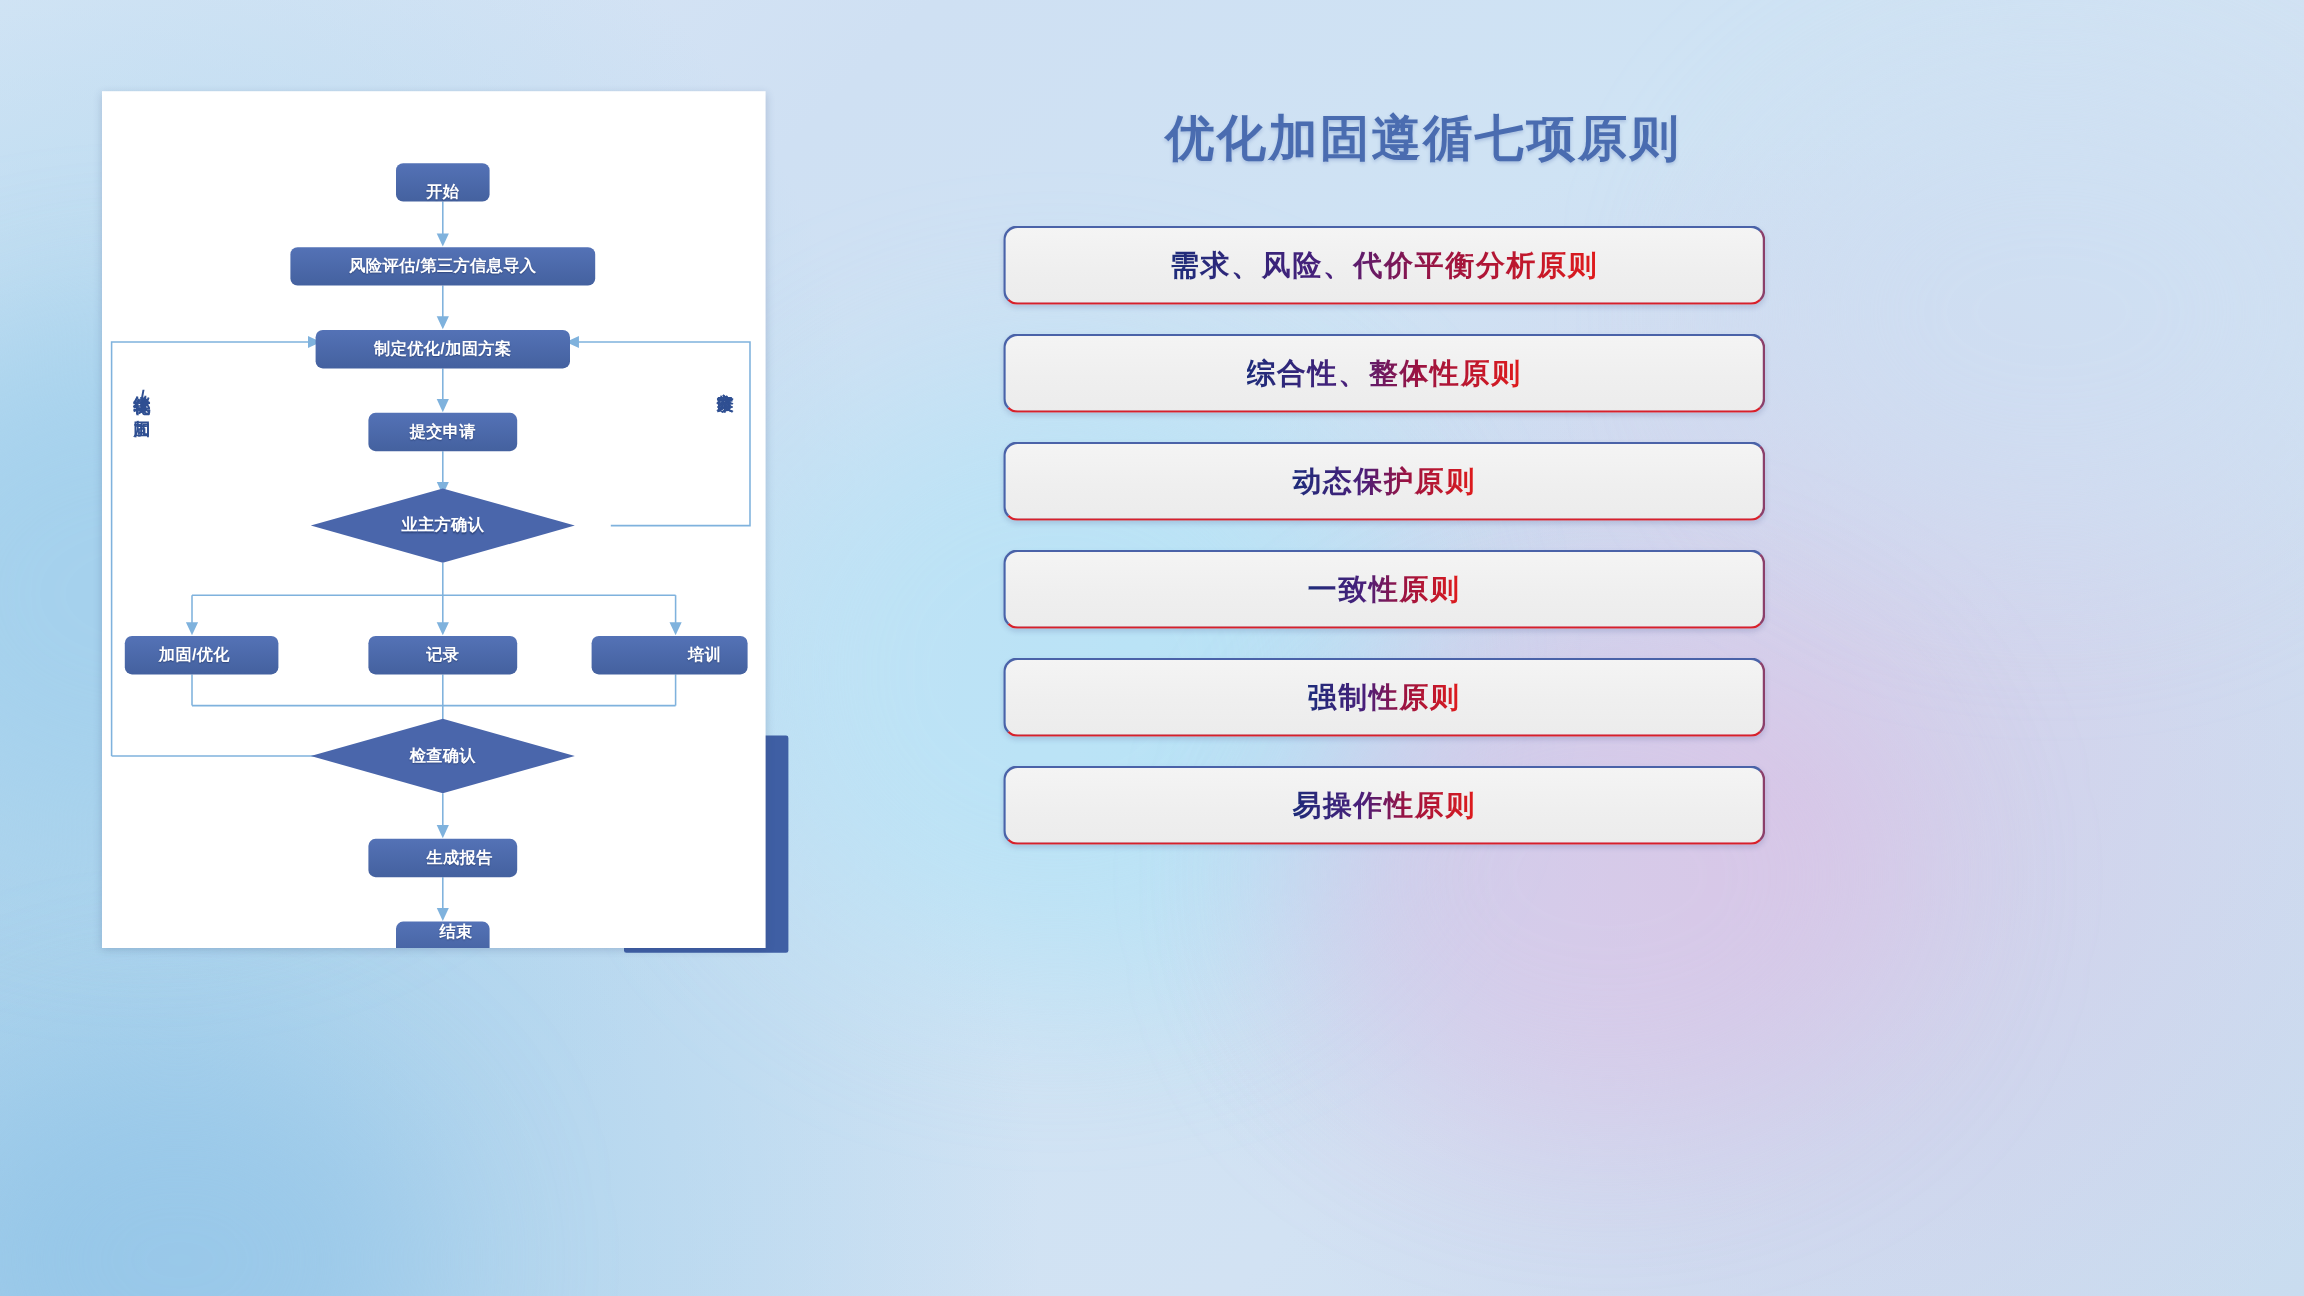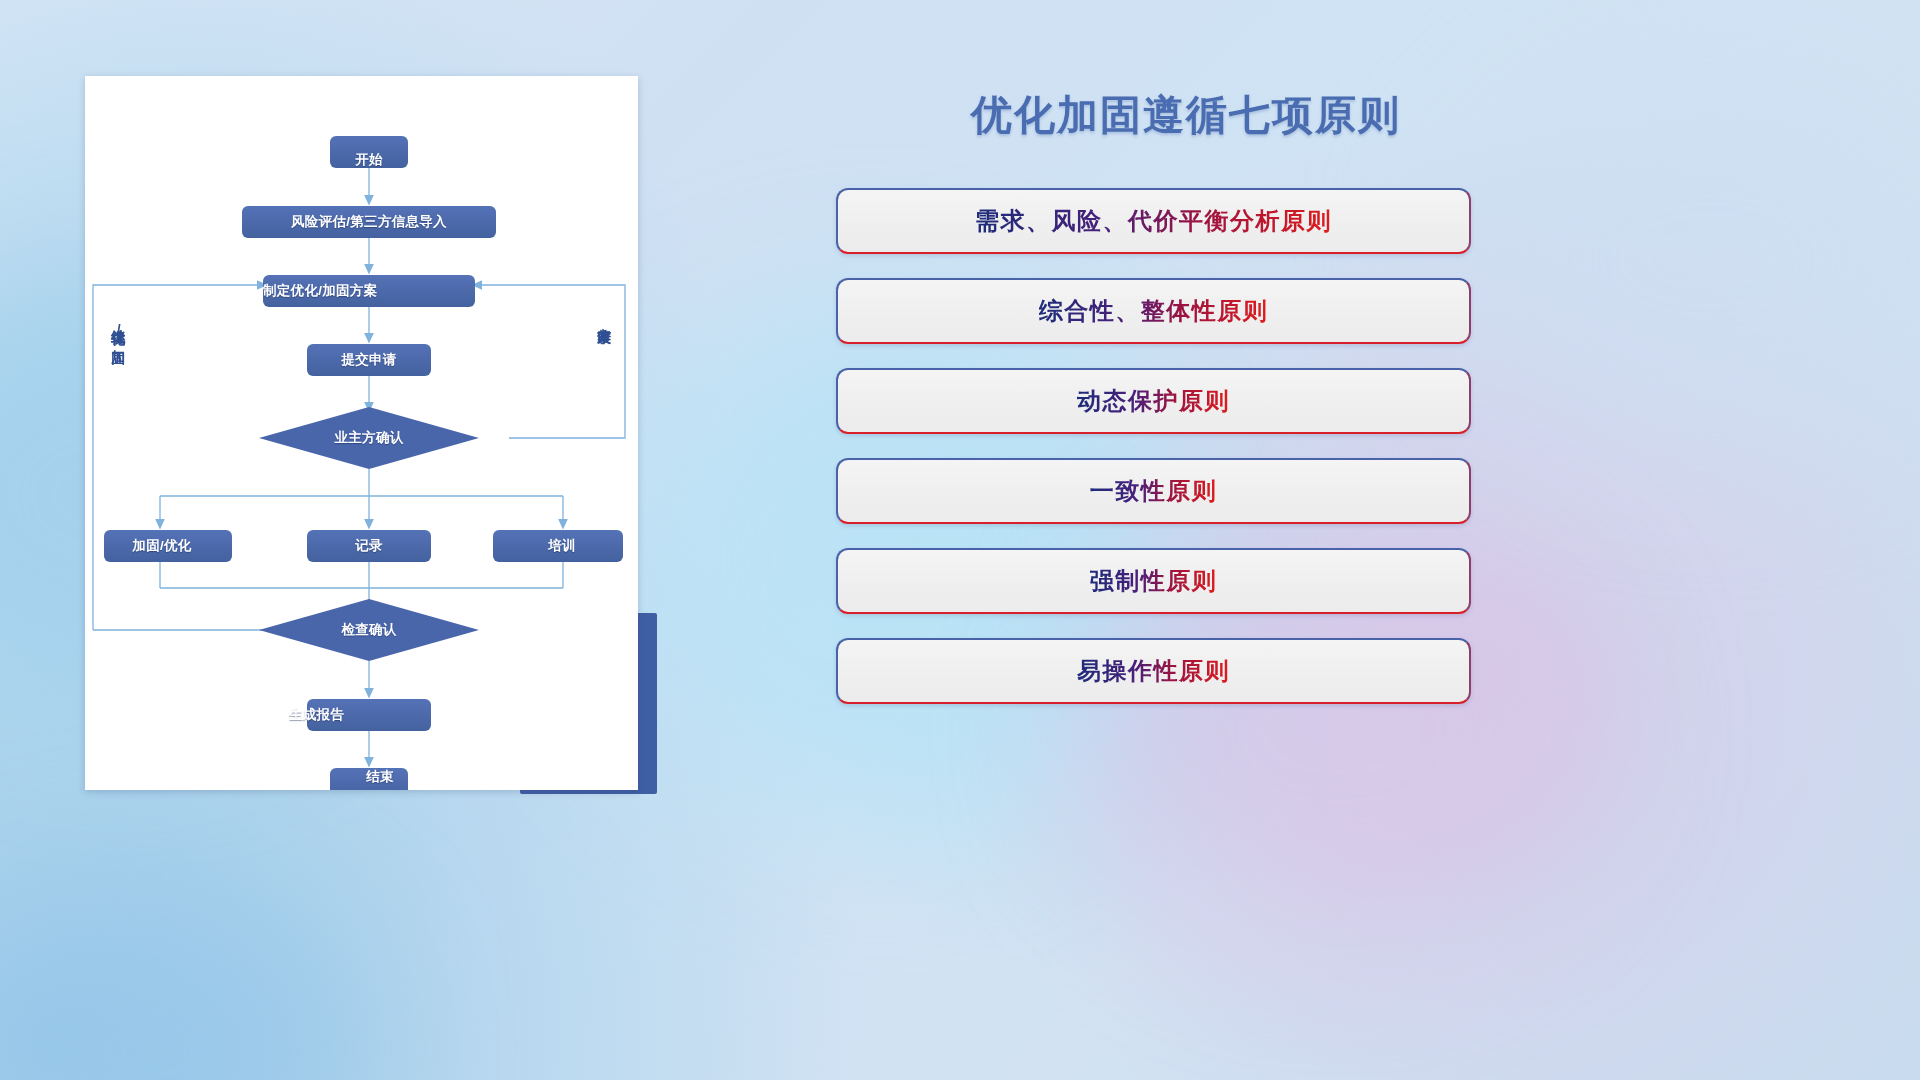--- a/index.html
+++ b/index.html
@@ -144,42 +144,42 @@
       <rect x="245" y="692" width="78" height="32" rx="6" fill="url(#nodeGrad)"></rect>
     </g>
   </svg>
 
   <div style="position:absolute;left:245px;top:60px;width:78px;height:48px;display:flex;align-items:center;justify-content:center;">
     <span class="node-text">开始</span>
   </div>
   <div style="position:absolute;left:157px;top:130px;width:254px;height:32px;display:flex;align-items:center;justify-content:center;">
     <span class="node-text">风险评估/第三方信息导入</span>
   </div>
-  <div style="position:absolute;left:178px;top:199px;width:212px;height:32px;display:flex;align-items:center;">
+  <div style="position:absolute;left:178px;top:199px;width:212px;height:32px;display:flex;align-items:center;justify-content:center;">
     <span class="node-text">制定优化/加固方案</span>
   </div>
   <div style="position:absolute;left:222px;top:268px;width:124px;height:32px;display:flex;align-items:center;justify-content:center;">
     <span class="node-text">提交申请</span>
   </div>
   <div style="position:absolute;left:174px;top:346px;width:220px;height:32px;display:flex;align-items:center;justify-content:center;">
     <span class="node-text">业主方确认</span>
   </div>
   <div style="position:absolute;left:19px;top:454px;width:116px;height:32px;display:flex;align-items:center;justify-content:center;">
     <span class="node-text">加固/优化</span>
   </div>
   <div style="position:absolute;left:222px;top:454px;width:124px;height:32px;display:flex;align-items:center;justify-content:center;">
     <span class="node-text">记录</span>
   </div>
-  <div style="position:absolute;left:408px;top:454px;width:108px;height:32px;display:flex;align-items:center;justify-content:center;padding-left:30px;">
+  <div style="position:absolute;left:408px;top:454px;width:108px;height:32px;display:flex;align-items:center;justify-content:flex-end;padding-left:30px;">
     <span class="node-text">培训</span>
   </div>
   <div style="position:absolute;left:174px;top:538px;width:220px;height:32px;display:flex;align-items:center;justify-content:center;">
     <span class="node-text">检查确认</span>
   </div>
-  <div style="position:absolute;left:204px;top:623px;width:124px;height:32px;display:flex;align-items:center;justify-content:flex-start;">
+  <div style="position:absolute;left:236px;top:623px;width:124px;height:32px;display:flex;align-items:center;justify-content:center;">
     <span class="node-text">生成报告</span>
   </div>
   <div style="position:absolute;left:245px;top:692px;width:100px;height:32px;display:flex;justify-content:center;">
     <span class="node-text">结束</span>
   </div>
 
   <span class="side-label" style="left:26px;top:242px;">继续优化/加固</span>
   <span class="side-label" style="left:512px;top:240px;">方案修改</span>
 </div>
 

